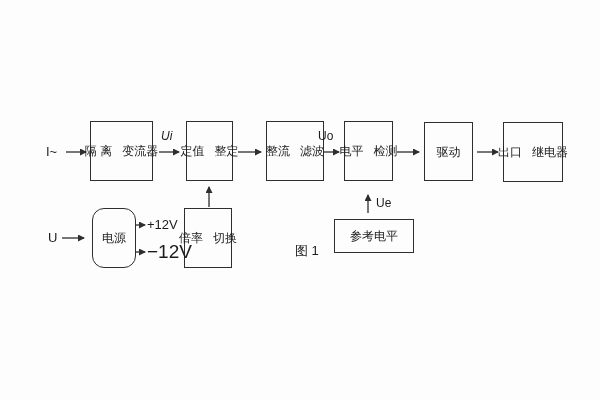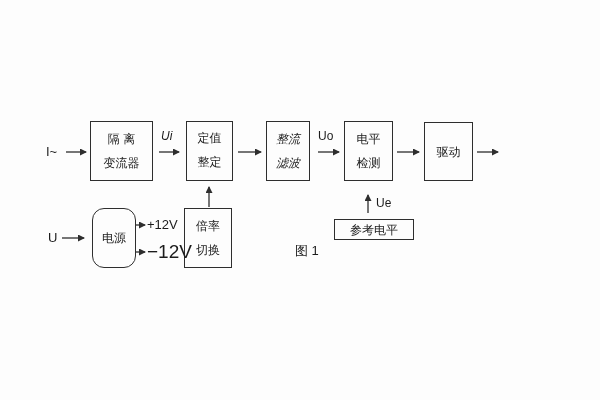--- a/index.html
+++ b/index.html
@@ -27,21 +27,21 @@
   #connectors line {
     stroke: var(--line);
     stroke-width: 1.3;
   }
   #ah path { fill: var(--line); }
   .box {
     position: absolute;
     border: 1px solid var(--line);
     background: var(--background);
     display: flex;
-    flex-direction: column;
+    flex-direction: row;
     align-items: center;
     justify-content: center;
     gap: 10px;
     color: var(--text);
     font-size: 12px;
     line-height: 14px;
     text-align: center;
     white-space: nowrap;
   }
   .sig {
@@ -81,50 +81,54 @@
     <line x1="132" y1="252" x2="145" y2="252" marker-end="url(#ah)"></line>
     <line x1="209" y1="207" x2="209" y2="187" marker-end="url(#ah)"></line>
     <line x1="368" y1="213" x2="368" y2="195" marker-end="url(#ah)"></line>
   </svg>
 
   <div class="box" style="left:90px;  top:121px; width:63px; height:60px;">
     <span>隔 离</span>
     <span>变流器</span>
   </div>
 
-  <div class="box" style="left:186px; top:121px; width:47px; height:60px;font-family:Liberation Mono, monospace;">
+  <div class="box" style="left:186px; top:121px; width:47px; height:60px;">
     <span>定值</span>
     <span>整定</span>
   </div>
 
-  <div class="box" style="left:266px; top:121px; width:44px; height:60px;font-style:italic;">
+  <div class="box" style="left:266px; top:121px; width:58px; height:60px;">
     <span>整流</span>
     <span>滤波</span>
   </div>
 
   <div class="box" style="left:344px; top:121px; width:49px; height:60px;">
     <span>电平</span>
     <span>检测</span>
   </div>
 
   <div class="box" style="left:424px; top:122px; width:49px; height:59px;">
     <span>驱动</span>
   </div>
 
+  <div class="box" style="left:503px; top:122px; width:60px; height:60px;">
+    <span>出口</span>
+    <span>继电器</span>
+  </div>
 
   <div class="box" style="left:92px; top:208px; width:44px; height:60px;border-radius:12px;">
     <span>电源</span>
   </div>
 
   <div class="box" style="left:184px; top:208px; width:48px; height:60px;">
     <span>倍率</span>
     <span>切换</span>
   </div>
 
-  <div class="box" style="left:334px; top:219px; width:80px; height:21px;">
+  <div class="box" style="left:334px; top:219px; width:80px; height:34px;">
     <span>参考电平</span>
   </div>
 
   <span class="sig" style="left:46px;  top:145px; font-size:13px;">I~</span>
   <span class="sig" style="left:48px;  top:231px; font-size:13px;">U</span>
   <span class="sig" style="left:161px; top:129px;font-style:italic;">Ui</span>
   <span class="sig" style="left:318px; top:129px;text-align:center;">Uo</span>
   <span class="sig" style="left:376px; top:196px;">Ue</span>
   <span class="sig" style="left:147px; top:218px; font-size:13px;">+12V</span>
   <span class="sig" style="left:147px; top:245px; font-size:19px;">−12V</span>

